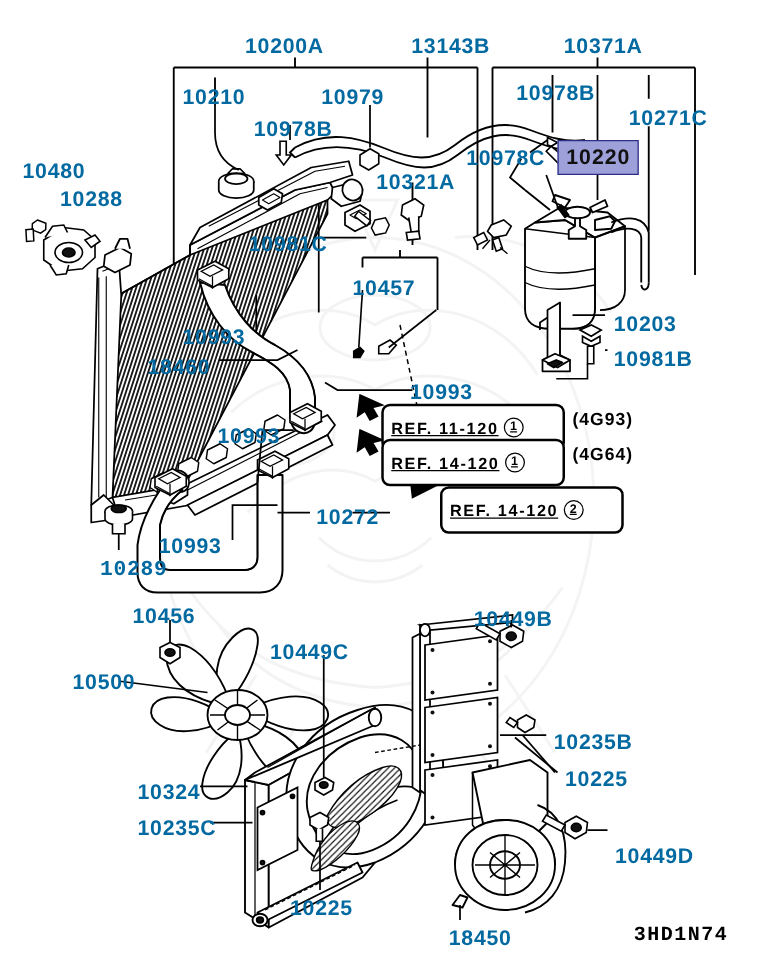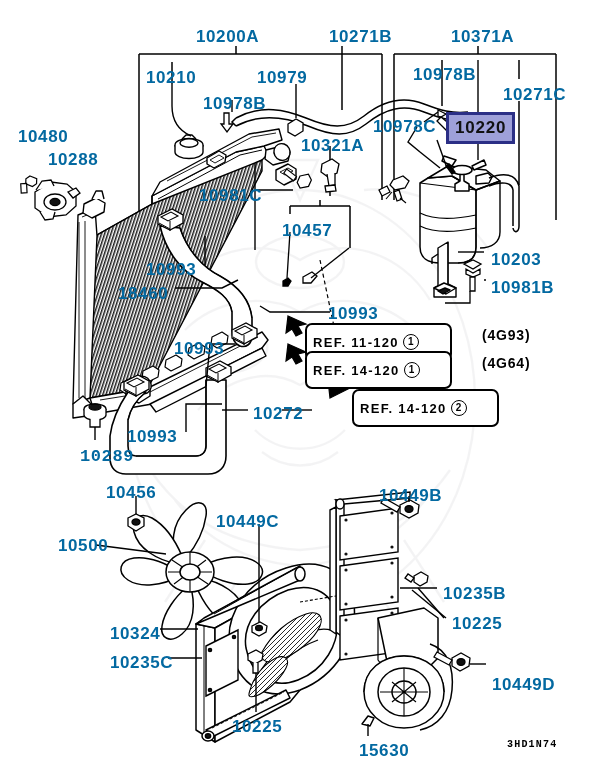--- a/index.html
+++ b/index.html
@@ -19,60 +19,61 @@
     font-weight:700;
     letter-spacing:0.6px;
     color:#0369a1;
     white-space:nowrap;
     line-height:1;
     user-select:none;
   }
   .hl{
     position:absolute;
     background:#9ea0d9;
-    border:3px solid #000000;
+    border:1px solid #000000;
     color:#111;
     font-family:"Liberation Sans", sans-serif;
     font-size:17px;font-weight:700;letter-spacing:0.8px;
     line-height:1;
     padding:4px 6px 5px 6px;
     white-space:nowrap;
     box-sizing:border-box;
   }
   .refbox{
     position:absolute;
     border:2px solid #000;
     border-radius:7px;
     background:#fff;
     height:38px;
     box-sizing:border-box;
     display:flex;align-items:center;
     padding:0 6px;
     white-space:nowrap;
+    text-decoration:underline;
   }
   .refbox .rtxt{
     font-family:"Liberation Sans", sans-serif;
     font-size:13px;font-weight:700;letter-spacing:1.3px;color:#000;line-height:1;
   }
   .circnum{
     display:inline-flex;align-items:center;justify-content:center;
     width:14px;height:14px;border:1.6px solid #000;border-radius:50%;
     font-size:10px;font-weight:700;margin-left:4px;line-height:1;
     font-family:"Liberation Sans", sans-serif;
   }
   .eng{
     position:absolute;
     font-family:"Liberation Sans", sans-serif;
     font-size:14px;font-weight:700;letter-spacing:0.8px;color:#000;
-    white-space:nowrap;line-height:1;margin-left:24px;
+    white-space:nowrap;line-height:1;
   }
   .code{
     position:absolute;
     font-family:"Liberation Mono", monospace;
-    font-size:10px;font-weight:700;letter-spacing:1.2px;color:#000;
+    font-size:16px;font-weight:700;letter-spacing:1.2px;color:#000;
     white-space:nowrap;line-height:1;
   }
 </style>
 </head>
 <body>
 
 <div id="stage">
 
   <svg id="art" viewBox="0 0 609 768" xmlns="http://www.w3.org/2000/svg">
     <defs>
@@ -530,21 +531,21 @@
       <path d="M452 660 l-15 -8 l-3 5 l15 8 z"></path>
       <ellipse cx="461" cy="662" rx="4" ry="3.4" fill="#111"></ellipse>
     </g>
     <path d="M470 664 L486 664" stroke="#000" stroke-width="1.4" fill="none"></path>
 
     <path d="M300 602 L336 596" stroke="#000" stroke-width="1.1" fill="none" stroke-dasharray="3 2"></path>
   </svg>
 
   <div id="labels">
       <div class="lbl" style="left: 196px; top: 28px;">10200A</div>
-      <div class="lbl" style="left: 329px; top: 28px;">10271B</div>
+      <div class="lbl" style="left: 329px; top: 28px;">13143B</div>
       <div class="lbl" style="left: 451px; top: 28px;">10371A</div>
       <div class="lbl" style="left: 146px; top: 69px;">10210</div>
       <div class="lbl" style="left: 257px; top: 69px; text-align: center;">10979</div>
       <div class="lbl" style="left: 203px; top: 95px;">10978B</div>
       <div class="lbl" style="left: 413px; top: 66px;">10978B</div>
       <div class="lbl" style="left: 503px; top: 86px; text-align: right;">10271C</div>
       <div class="lbl" style="left: 373px; top: 118px;">10978C</div>
       <div class="lbl" style="left: 18px; top: 128px;">10480</div>
       <div class="lbl" style="left: 48px; top: 151px;">10288</div>
       <div class="lbl" style="left: 301px; top: 137px;">10321A</div>
@@ -562,21 +563,21 @@
       <div class="lbl" style="left: 379px; top: 487px;">10449B</div>
       <div class="lbl" style="left: 106px; top: 484px;">10456</div>
       <div class="lbl" style="left: 216px; top: 513px;">10449C</div>
       <div class="lbl" style="left: 58px; top: 537px;">10500</div>
       <div class="lbl" style="left: 443px; top: 585px;">10235B</div>
       <div class="lbl" style="left: 452px; top: 615px;">10225</div>
       <div class="lbl" style="left: 110px; top: 625px;">10324</div>
       <div class="lbl" style="left: 110px; top: 654px;">10235C</div>
       <div class="lbl" style="left: 492px; top: 676px;">10449D</div>
       <div class="lbl" style="left: 232px; top: 718px;">10225</div>
-      <div class="lbl" style="left: 359px; top: 742px;">15630</div>
+      <div class="lbl" style="left: 359px; top: 742px;">18450</div>
     </div>
 
   <div class="hl" id="hlbox" style="left: 446px; top: 112px; background: rgb(158, 160, 217); border-color: rgb(43, 47, 134);">10220</div>
 
   <div id="refs">
       <div class="refbox" style="left: 305px; top: 323px; width: 147px;">
         <span class="rtxt">REF. 11-120</span>
         <span class="circnum">1</span>
       </div>
       <div class="eng" style="left: 458px; top: 328px;">(4G93)</div>

